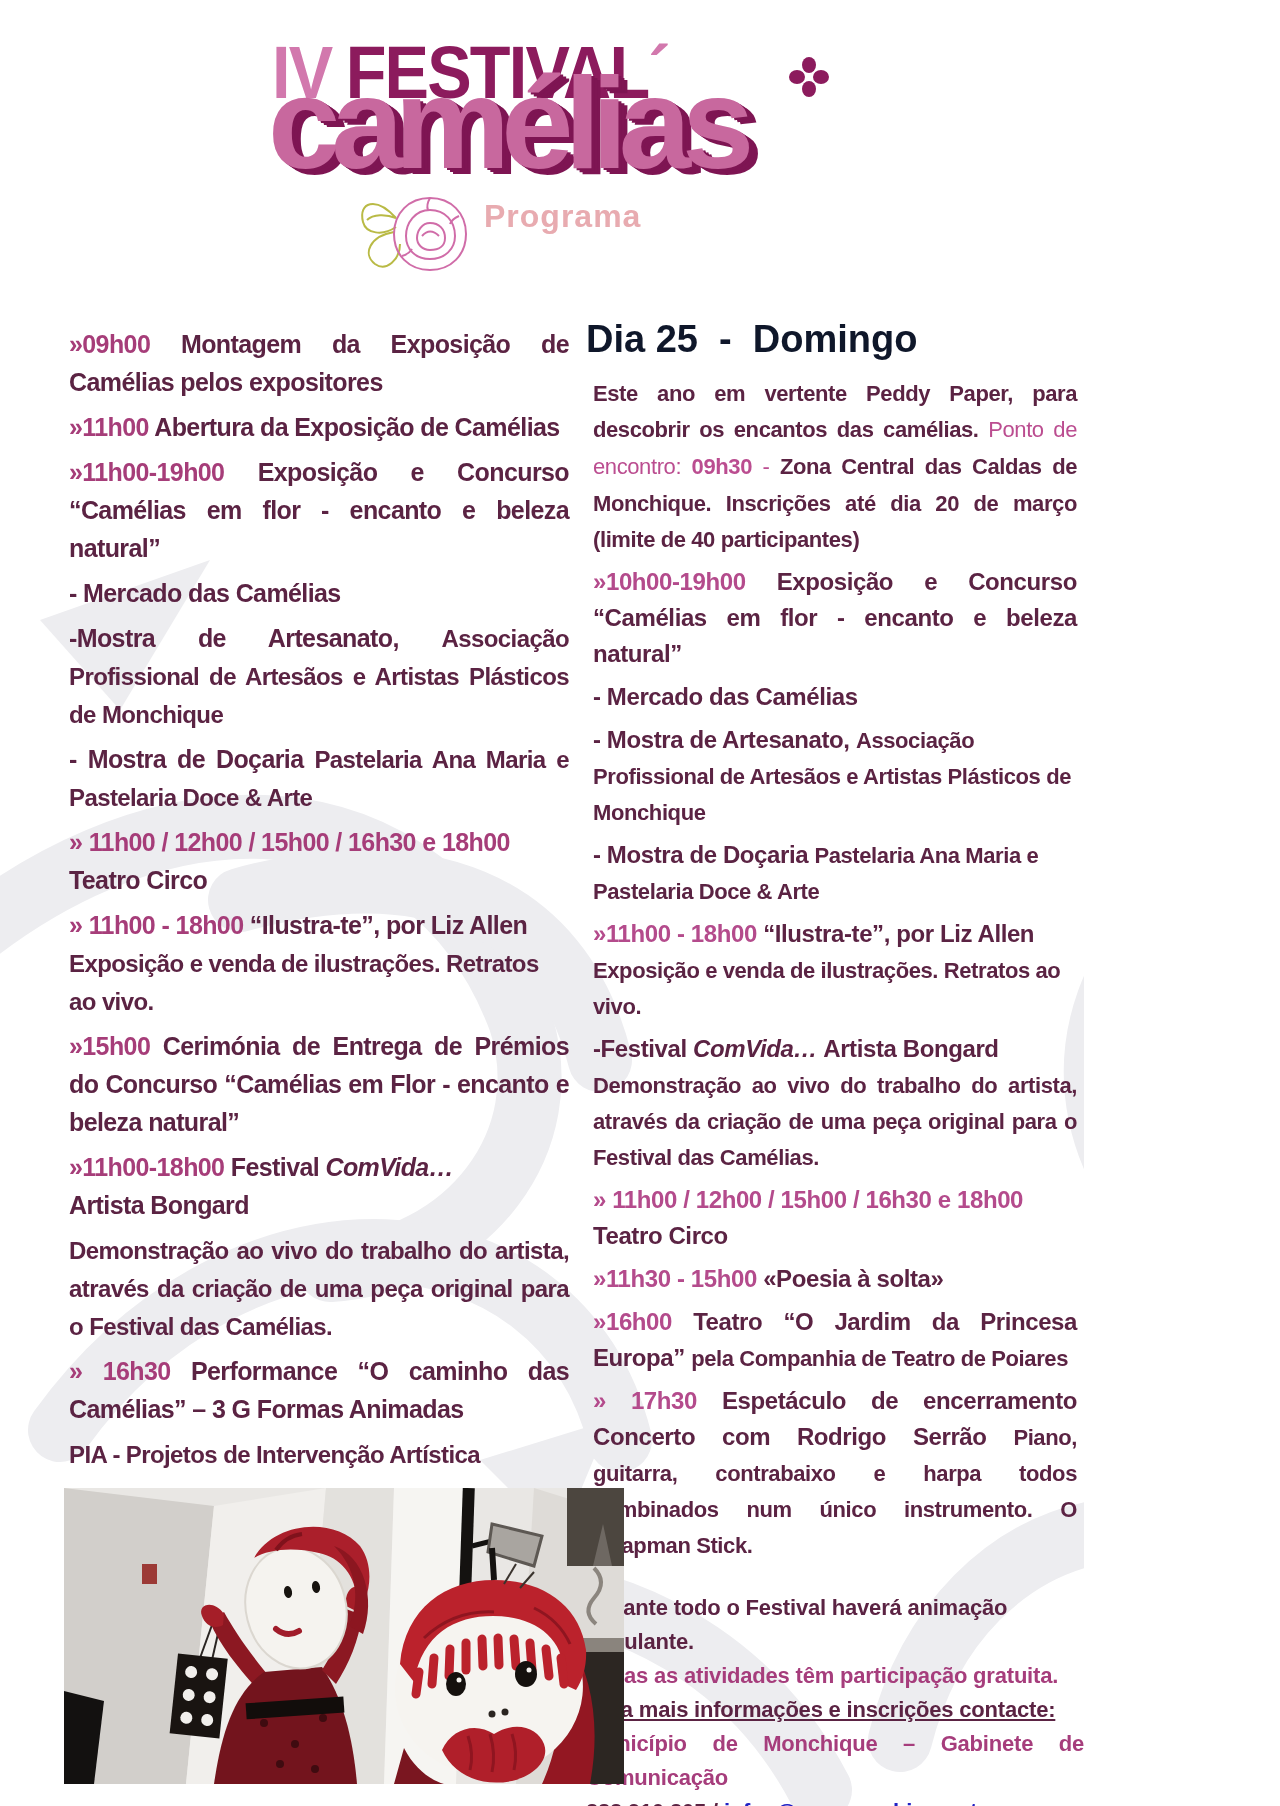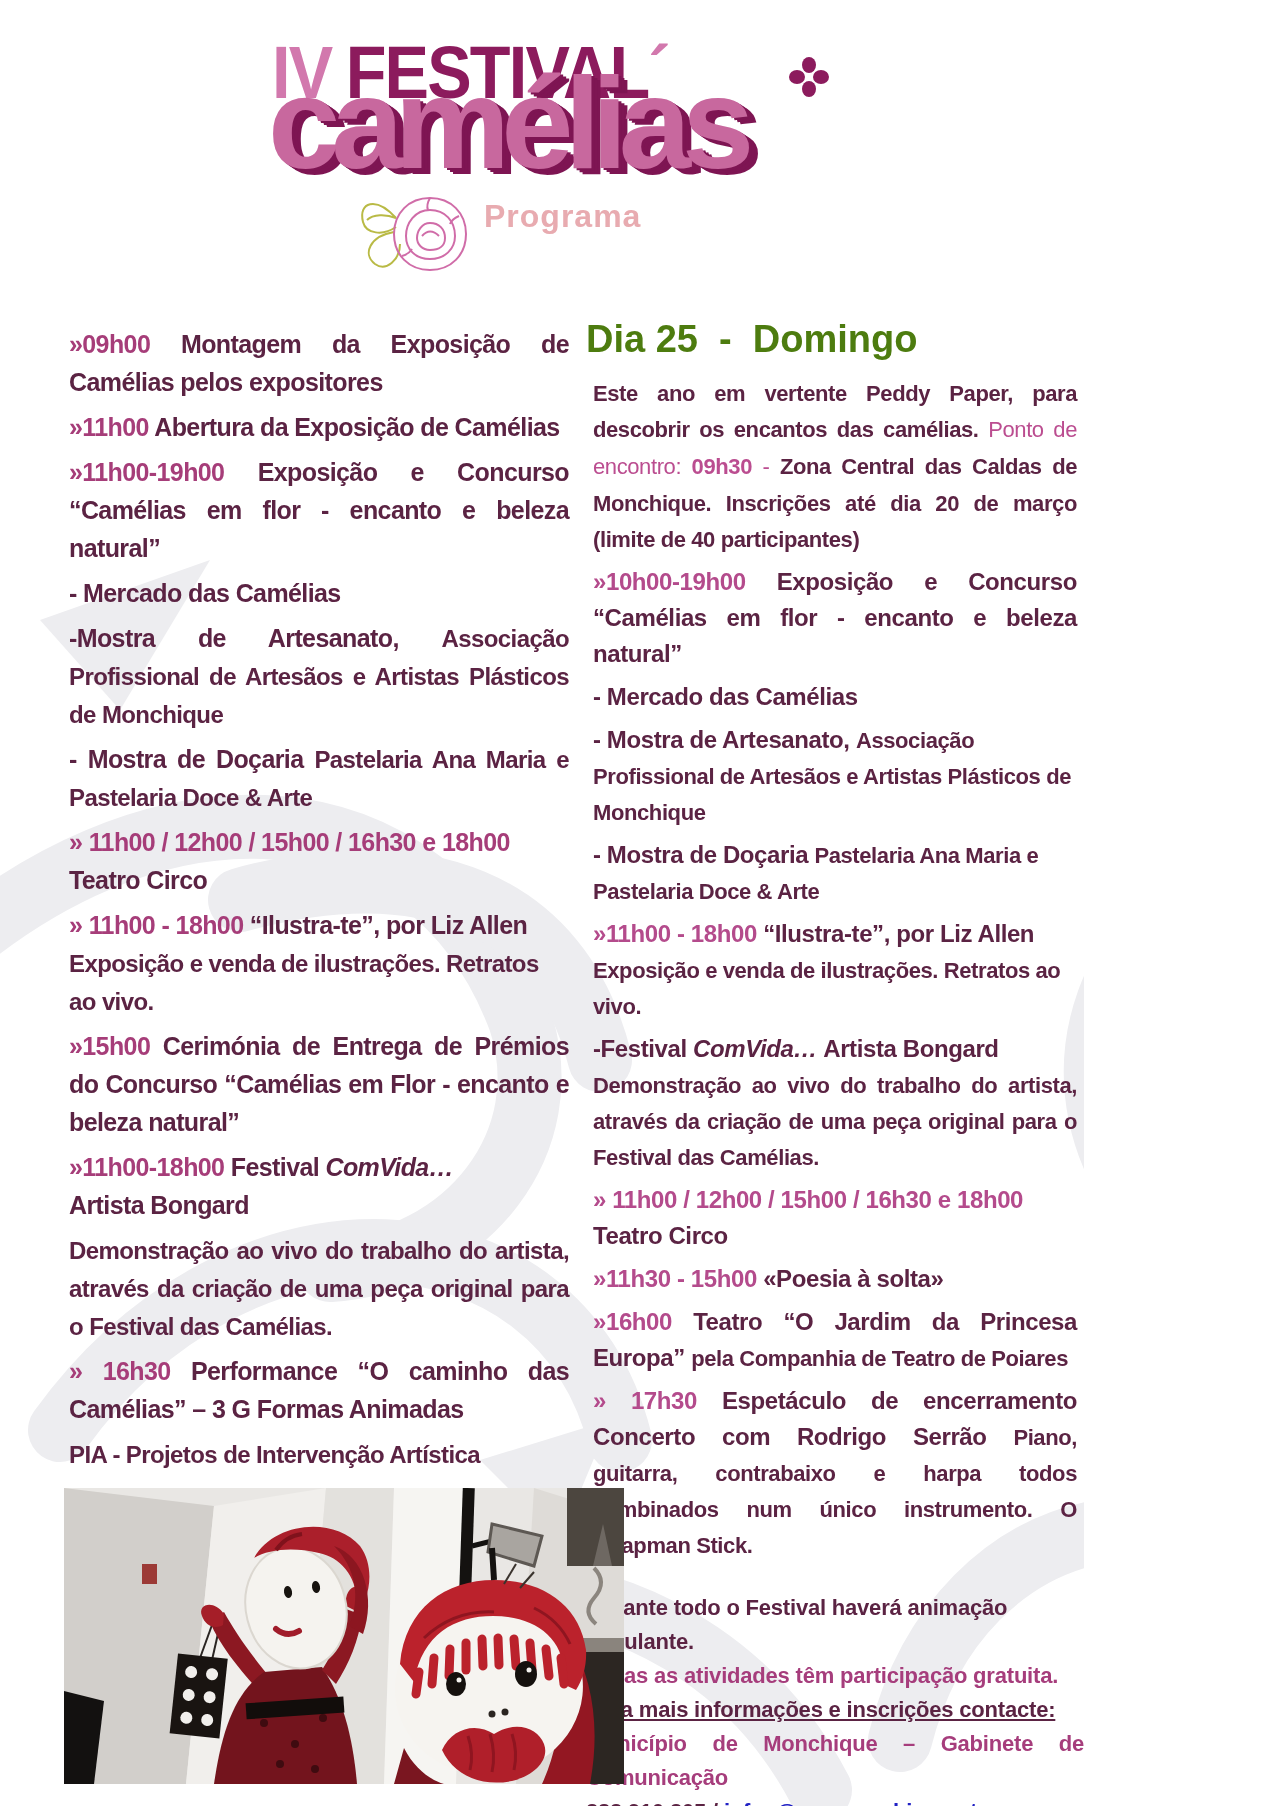--- a/index.html
+++ b/index.html
@@ -19,21 +19,21 @@
   .logo-flower{position:absolute;left:788px;top:56px;}
   .rose{position:absolute;left:356px;top:186px;}
   .programa{position:absolute;left:484px;top:198px;font-size:32px;font-weight:700;
             color:#e8abb0;letter-spacing:1px;}
   
   .col{position:absolute;top:318px;z-index:1;}
   .col-left{left:62px;width:514px;}
   .col-right{left:586px;width:498px;}
   .day-title{margin:0 0 14px 0;font-size:38px;font-weight:700;white-space:pre-wrap;}
   .dt24{color:#a43f74;}
-  .dt25{color:#4d7c0f;}
+  .dt25{color:#0f172a;}
   .item{margin:7px;color:#5b2343;font-weight:700;}
   .col-left .item{font-size:25px;line-height:38px;letter-spacing:-0.6px;}
   .col-right .item{font-size:24px;line-height:36px;letter-spacing:-0.4px;}
   .just{text-align:justify;}
   .t{color:#a63d79;}
   .col-right .t{color:#b44b8c;}
   .r{font-weight:700;}
   .col-left .r{font-size:24px;line-height:34px;}
   .col-right .r{font-size:22px;line-height:32px;}
   .i{font-style:italic;}

